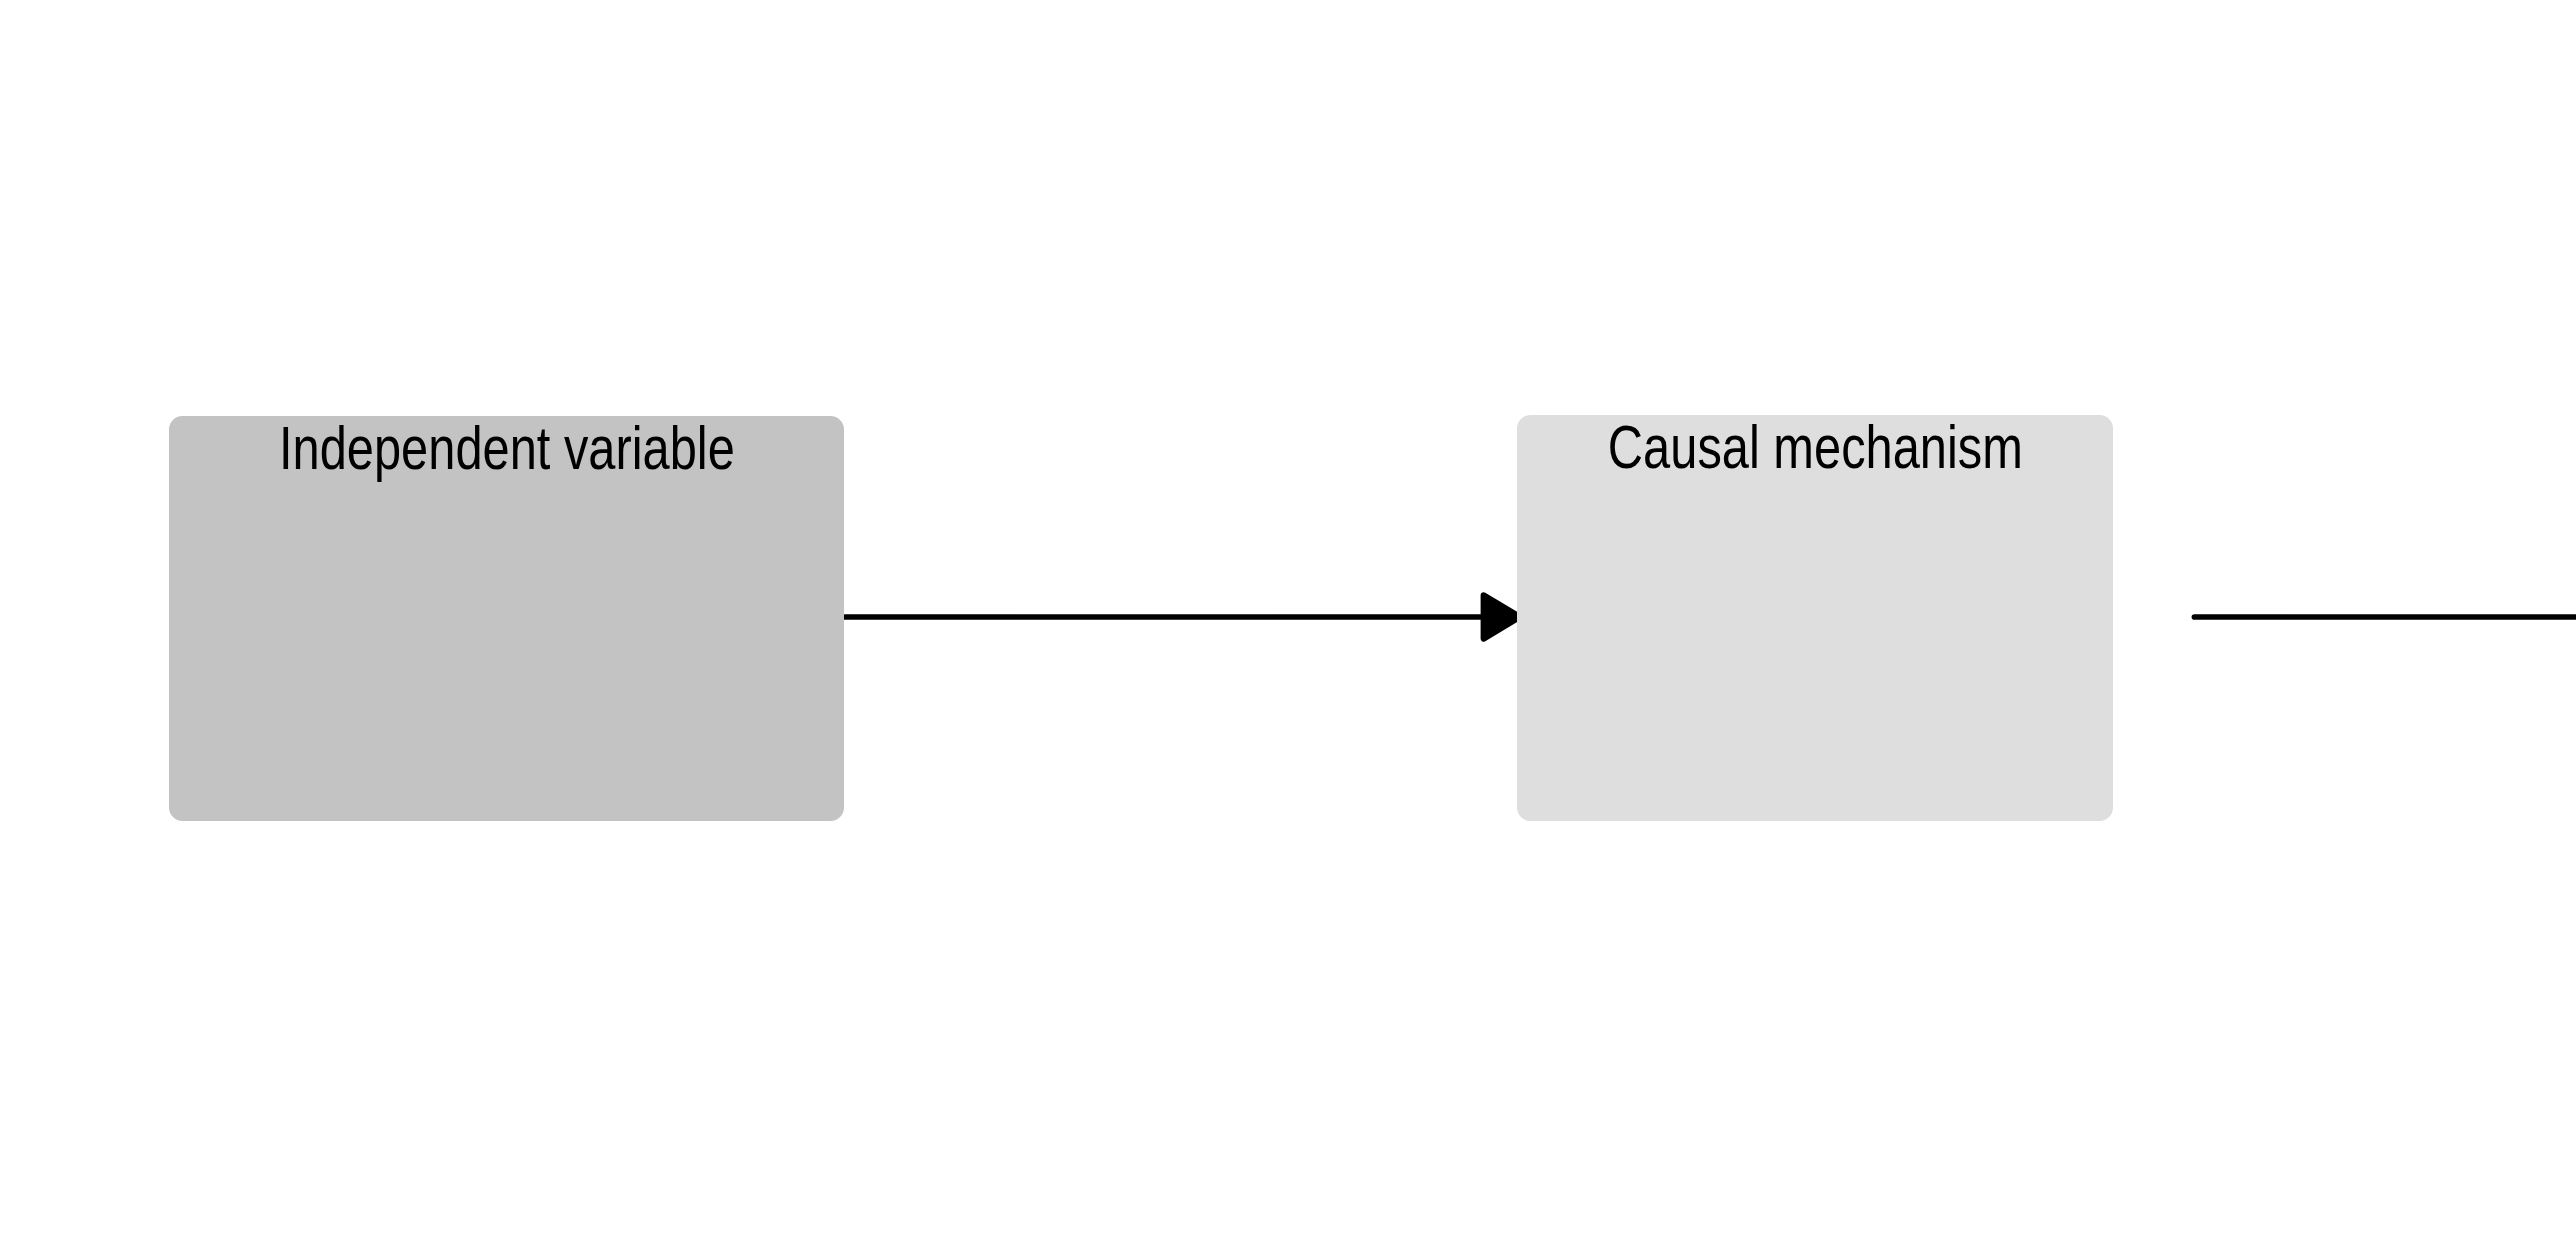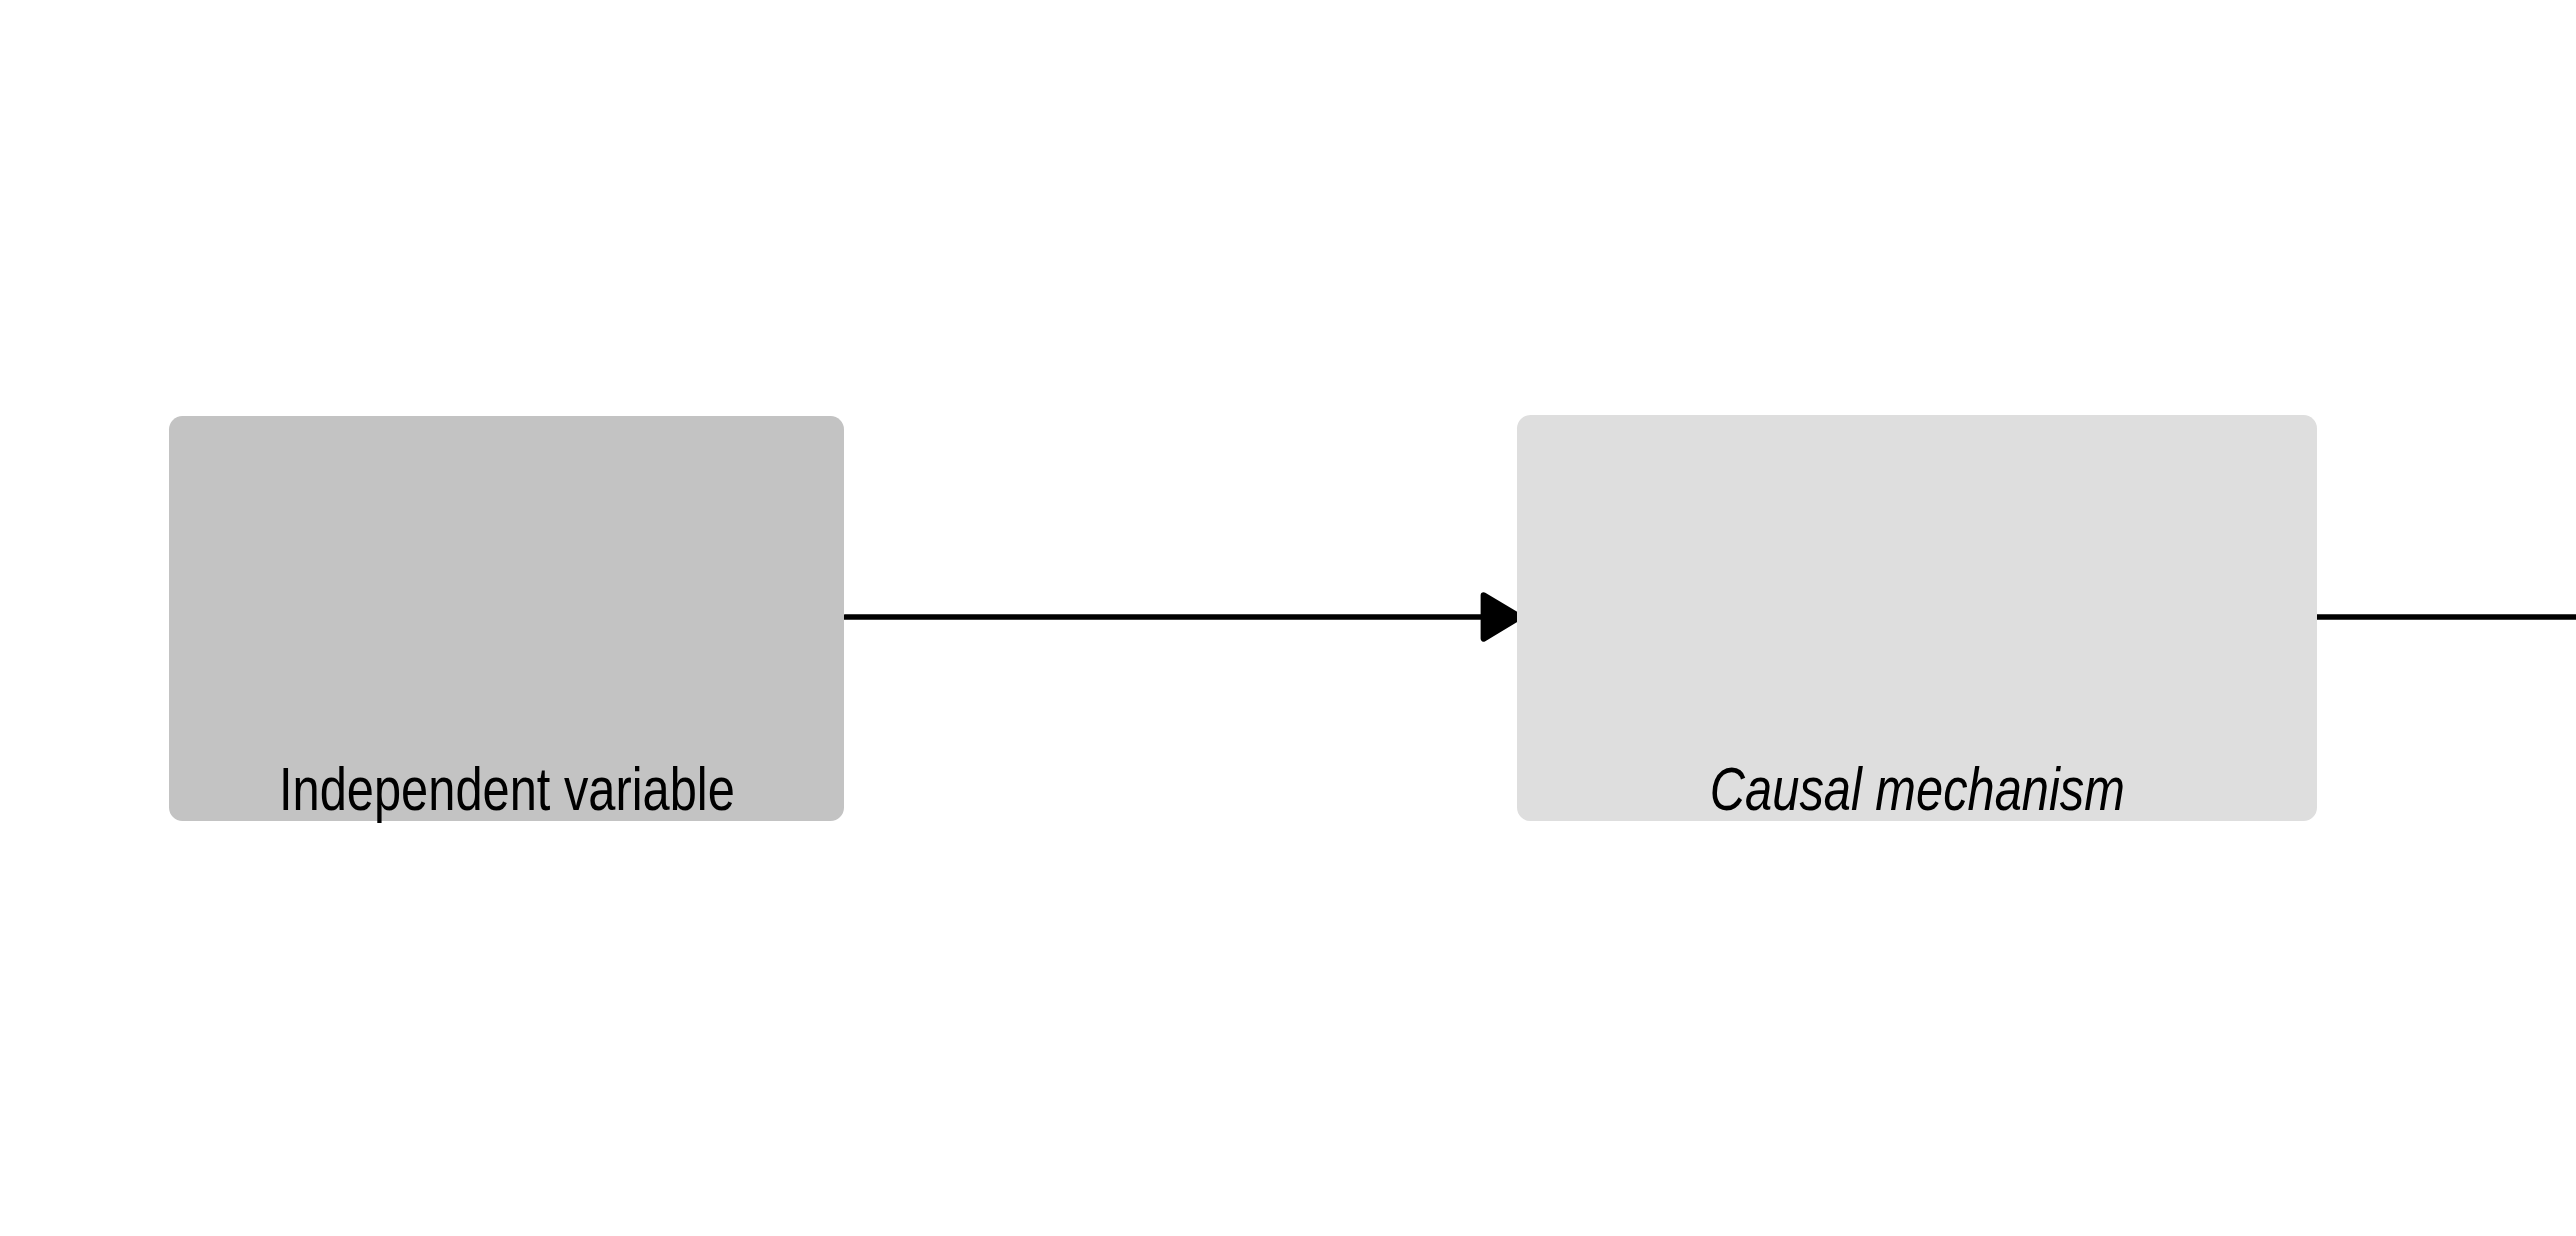--- a/index.html
+++ b/index.html
@@ -22,21 +22,21 @@
     top: 0;
     left: 0;
     width: 3709px;
     height: 1236px;
   }
   .node-box {
     position: absolute;
     box-sizing: border-box;
     border-radius: 13.4px;
     display: flex;
-    align-items: flex-end;
+    align-items: flex-start;
     justify-content: center;
     text-align: center;
   }
   .node-label {
     font-family: "Liberation Sans Narrow", "Liberation Sans", sans-serif;
     font-size: 61px;
     line-height: 1.05;
     color: #000000;
     font-weight: 400;
     letter-spacing: 0px;
@@ -46,23 +46,22 @@
   }
   #node-independent-variable {
     left: 169px;
     top: 416px;
     width: 675px;
     height: 405px;
   }
   #node-causal-mechanism {
     left: 1517px;
     top: 415px;
-    width: 800px;
+    width: 596px;
     height: 406px;
-    font-style: italic;
   }
 </style>
 </head>
 <body style="background: rgb(255, 255, 255);">
 
 <div id="canvas" style="background: rgb(255, 255, 255);">
 
   <svg id="flow-svg" viewBox="0 0 7200 2400" xmlns="http://www.w3.org/2000/svg">
 
     <g>

